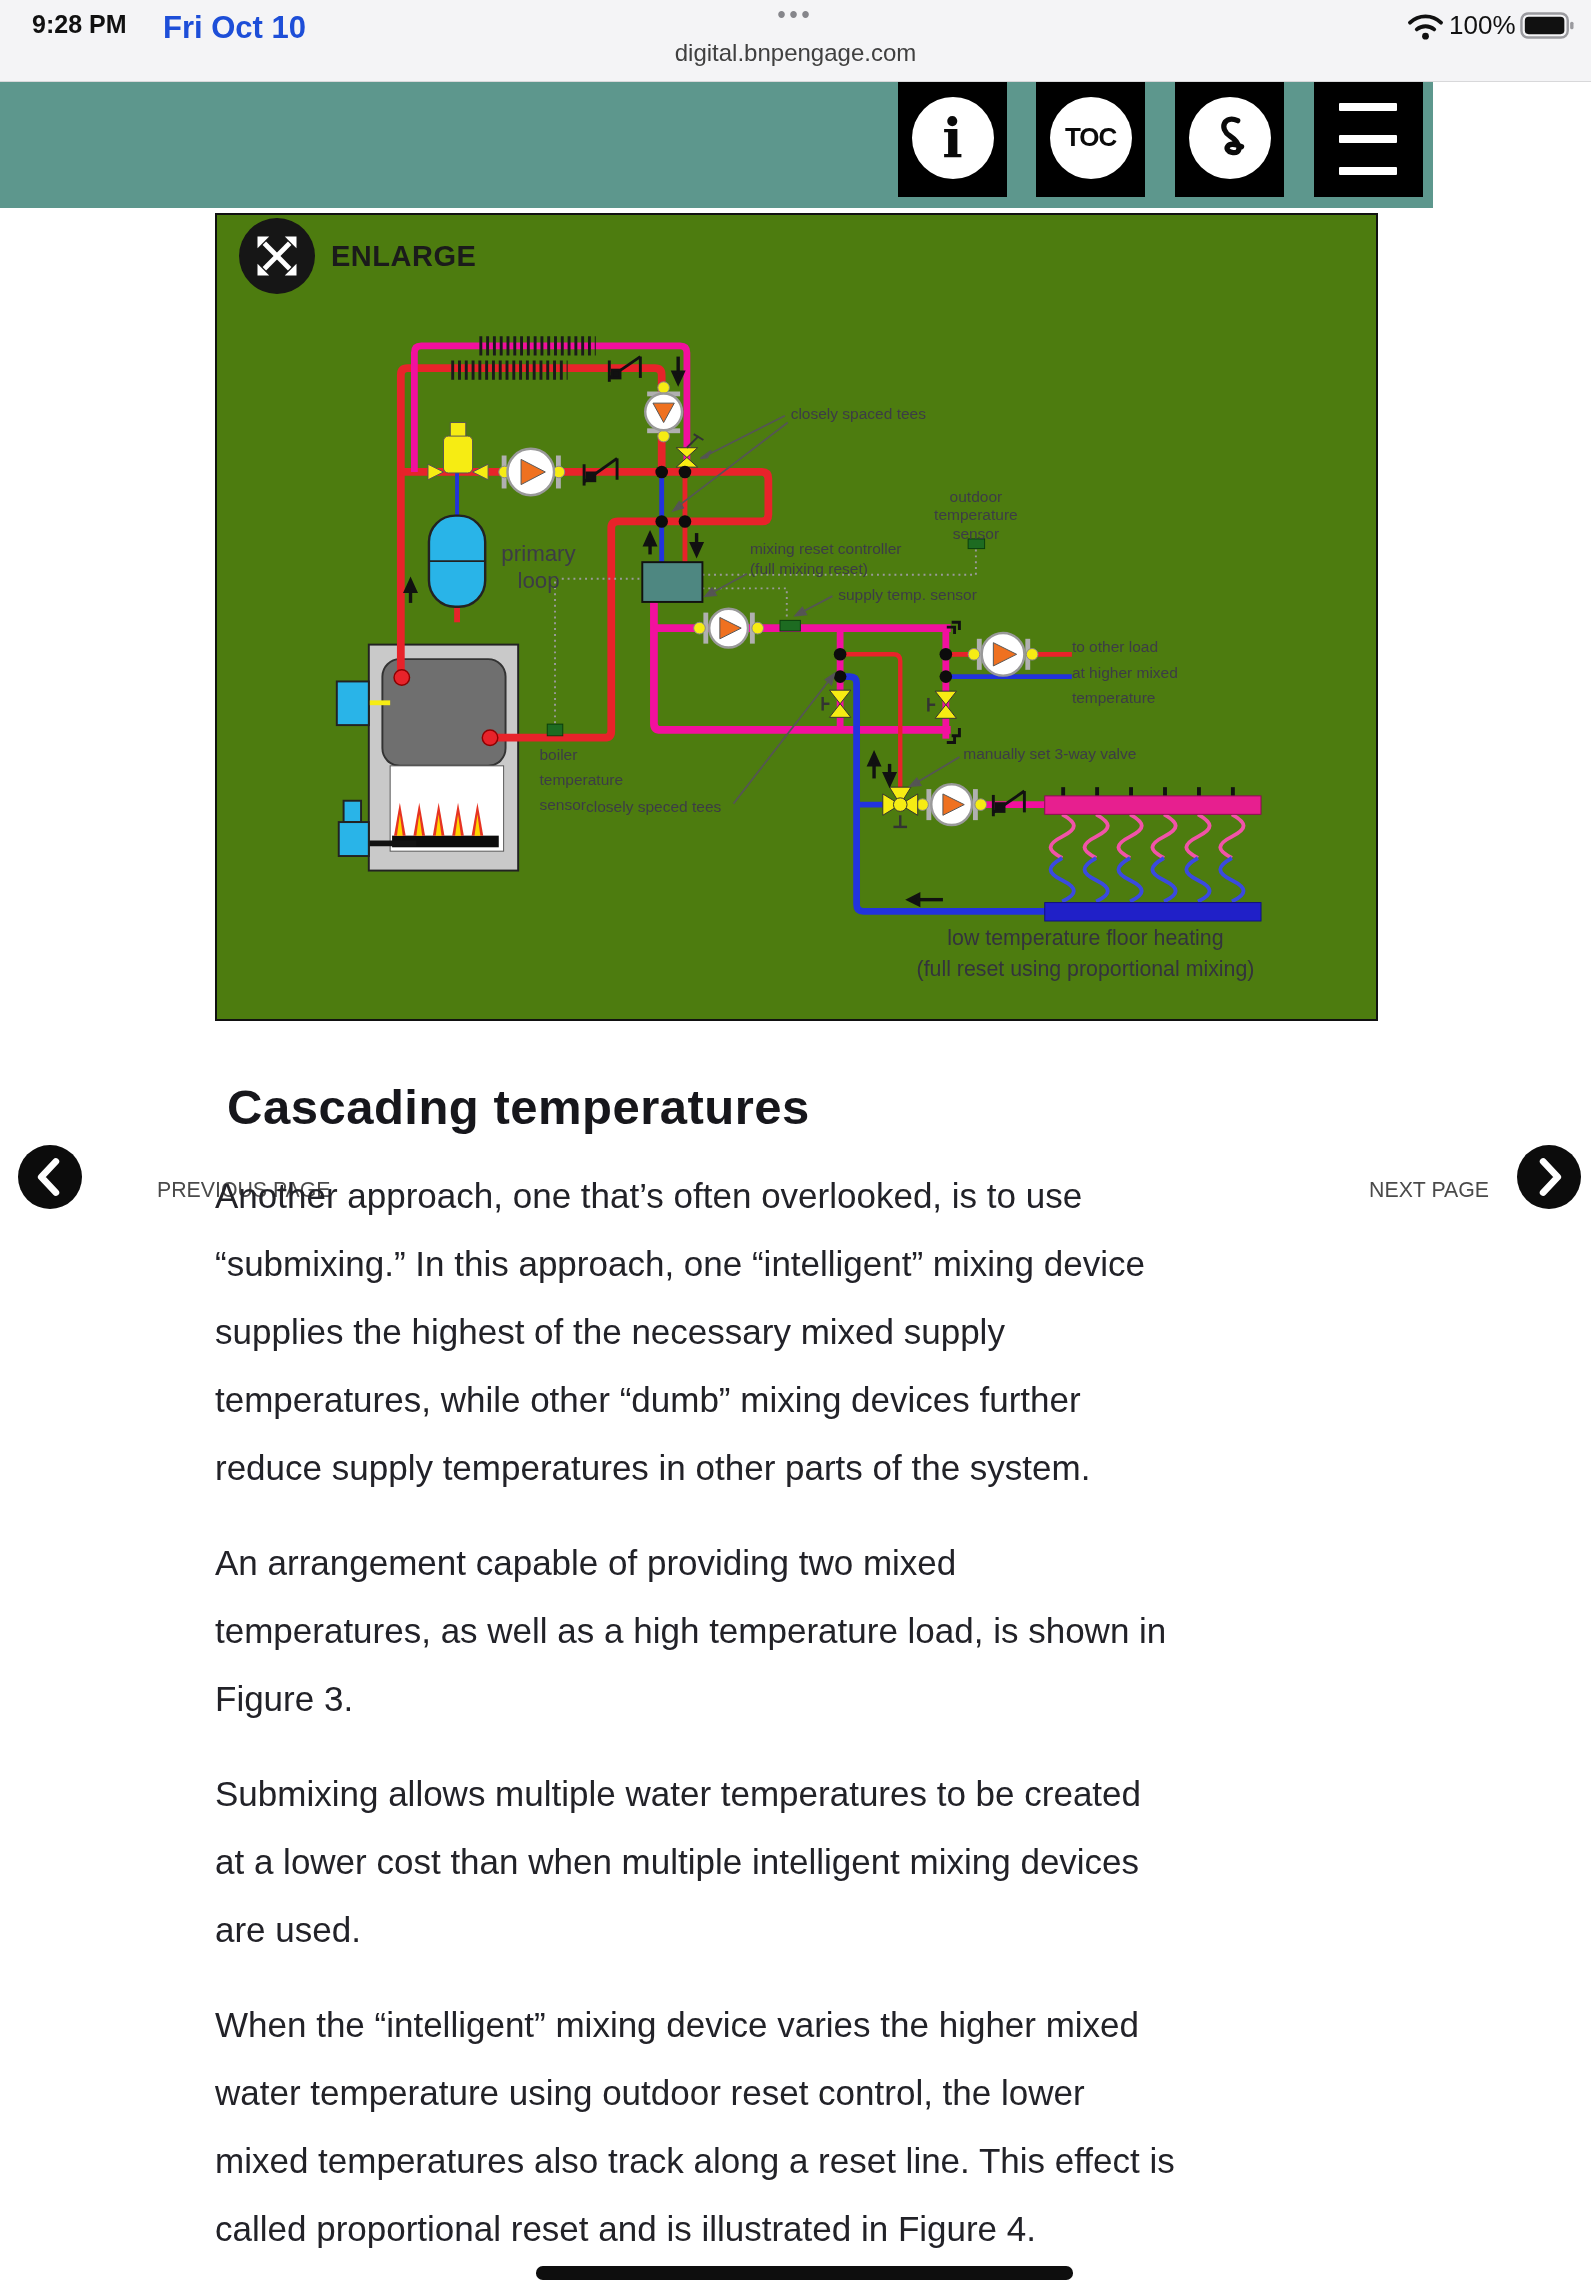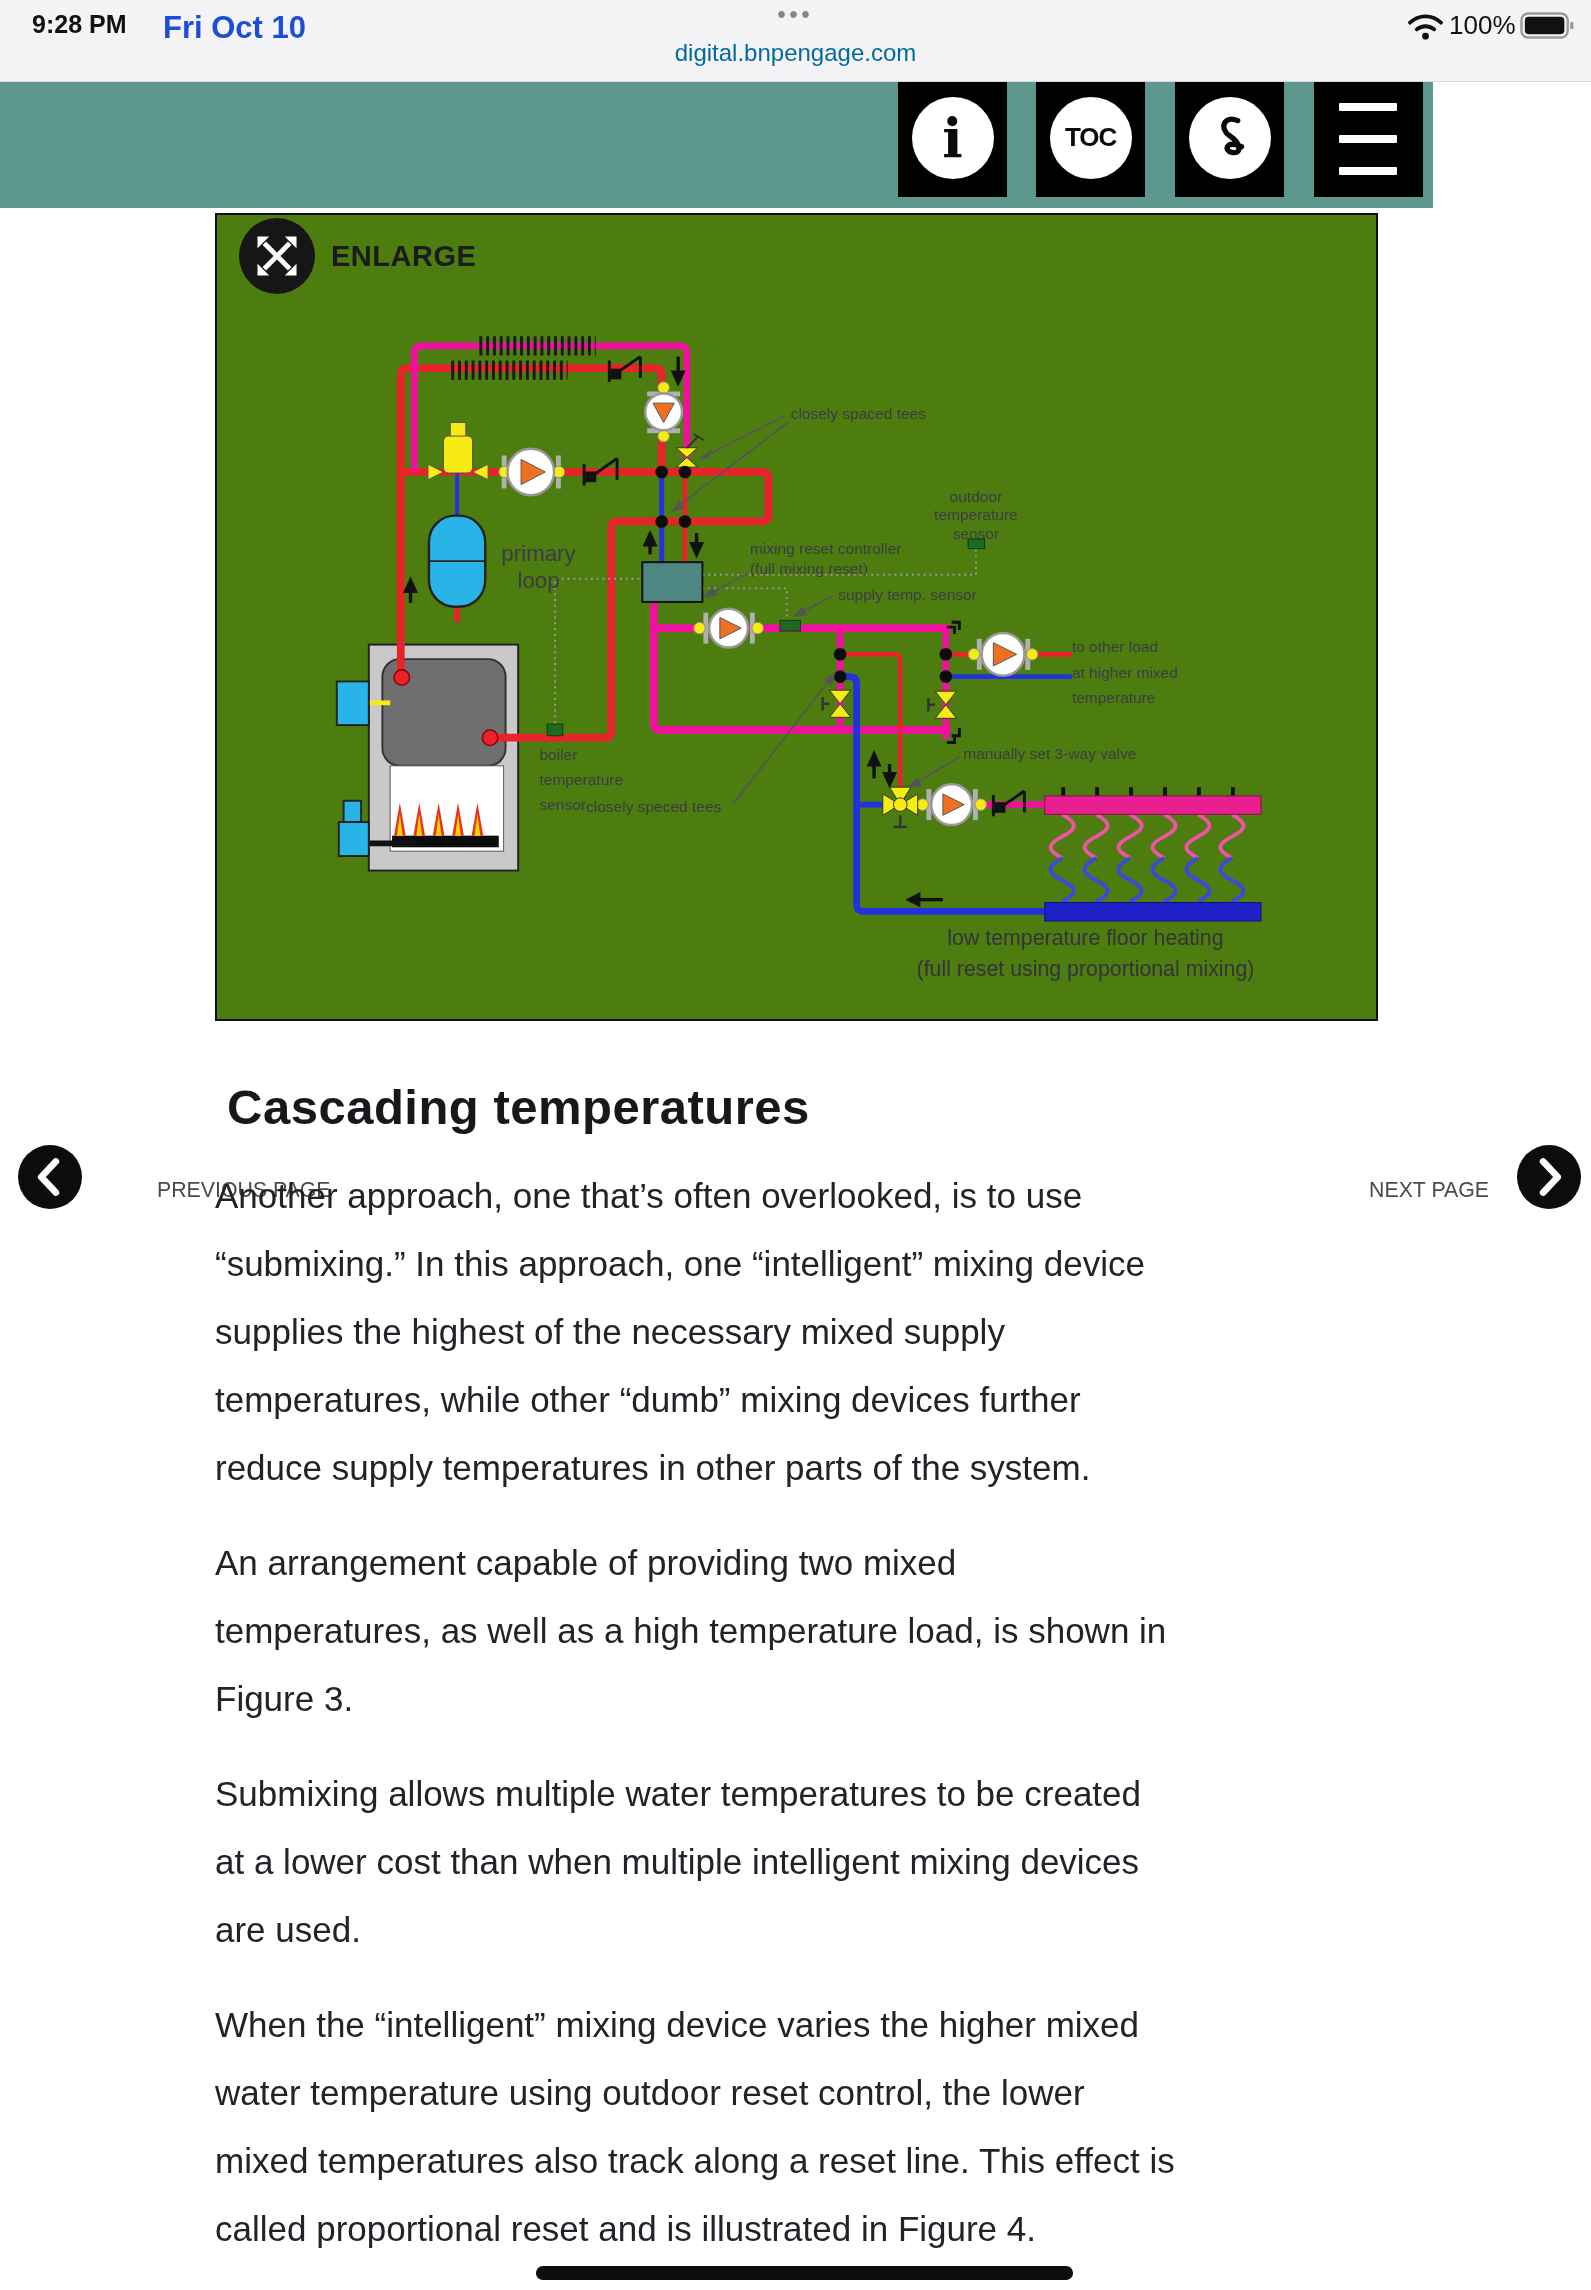--- a/index.html
+++ b/index.html
@@ -8,21 +8,21 @@
   .screen{position:absolute;inset:0;}
 
   
   .statusbar{position:absolute;left:0;top:0;width:1591px;height:82px;background:#f4f4f6;
              border-bottom:1px solid #d8d8da;box-sizing:border-box;}
   .sb-time{position:absolute;left:32px;top:9.7px;font-size:25px;font-weight:700;color:#111;}
   .sb-date{position:absolute;left:144px;top:9.7px;font-size:31px;font-weight:700;color:#1d4ed8;margin-left:19px;}
   .sb-ellipsis{position:absolute;left:50%;top:1.9px;transform:translateX(-50%);
                font-size:23px;letter-spacing:3.9px;color:#86868b;font-weight:700;}
   .sb-url{position:absolute;left:50%;top:39px;transform:translateX(-50%);
-          font-size:24px;color:#0369a1;}
+          font-size:24px;color:#404040;}
   .sb-right{position:absolute;right:17.5px;top:9.7px;display:flex;align-items:center;gap:4px;}
   .sb-batt-text{font-size:26px;color:#111;}
 
   
   .appbar{position:absolute;left:0;top:82px;width:1433px;height:126px;background:#5d978d;}
   .tile{position:absolute;top:0;width:109px;height:115px;background:#000;}
   .tile .circ{position:absolute;left:13.6px;top:14.6px;width:82px;height:82px;border-radius:50%;
               background:#fff;display:flex;align-items:center;justify-content:center;}
   .tile .toc-txt{font-size:26px;font-weight:800;color:#0a0a0a;letter-spacing:-1px;}
   .tile .i-txt{font-family:"DejaVu Serif", serif;font-size:54px;font-weight:900;color:#0a0a0a;line-height:1;}

